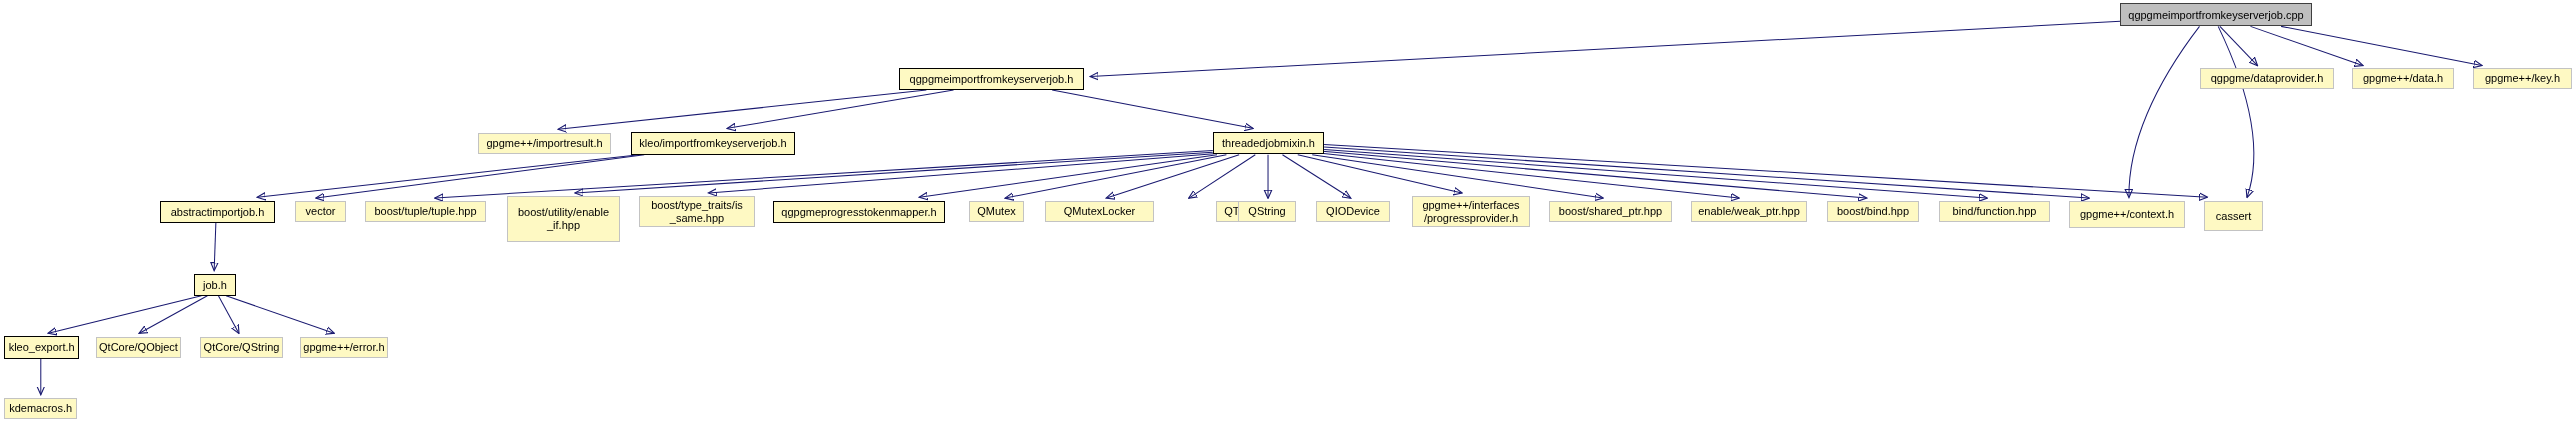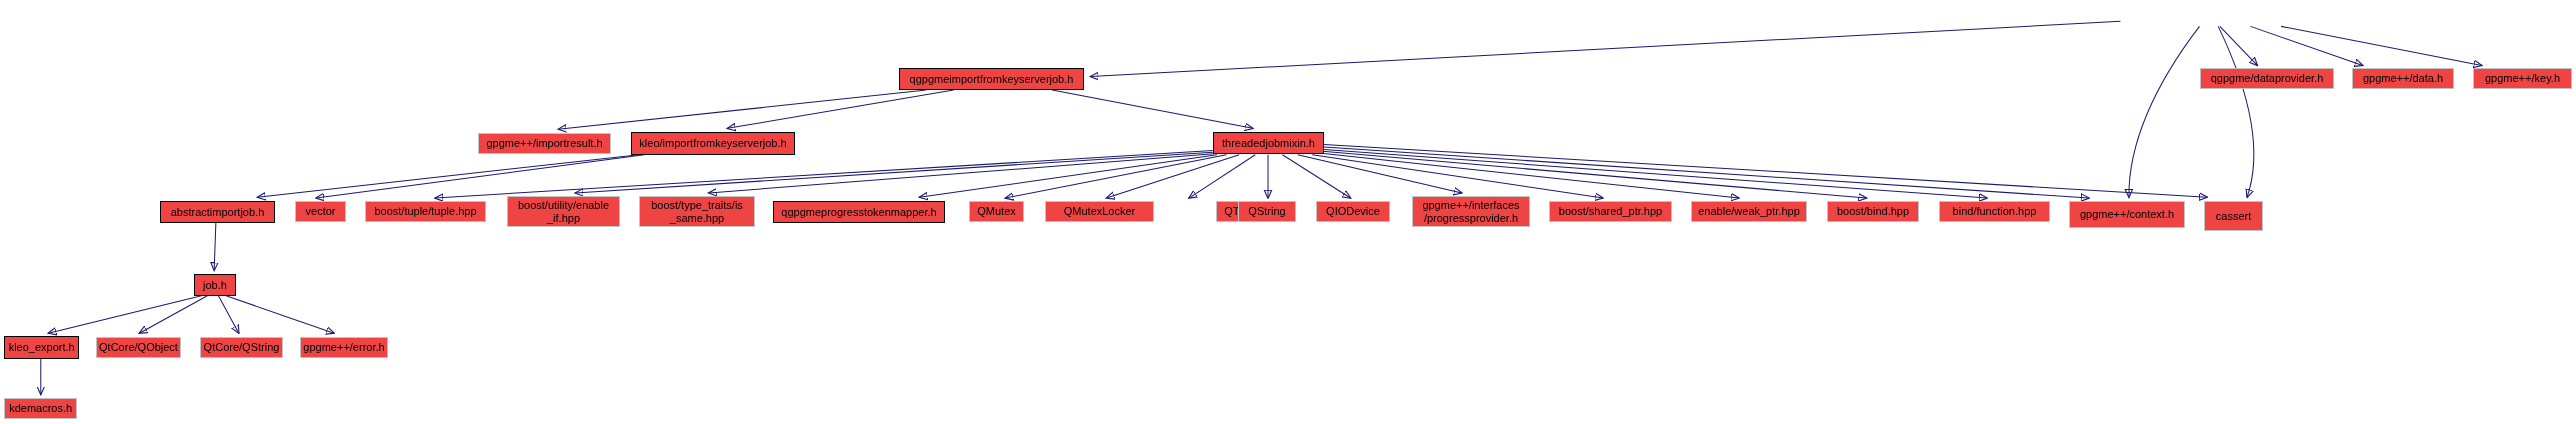--- a/index.html
+++ b/index.html
@@ -12,21 +12,21 @@
     overflow:hidden;
   }
   .edges{position:absolute;left:0;top:0;width:2576px;height:425px;}
   .edges path{fill:none;stroke:#191970;stroke-width:1.2;}
   .node{
     position:absolute;
     display:flex;
     align-items:center;
     justify-content:center;
     text-align:center;
-    background:#ef4444;
+    background:#fef9c3;
     color:#000000;
     font-size:11px;
     line-height:12.7px;
     white-space:pre-line;
     box-sizing:border-box;
   }
   .node.ext{border:0.8px solid #c3c3c3;}
   .node.doc{border:0.8px solid #000000;}
   .node.root{border:1.7px solid #3f3f3f;background:#bfbfbf;}
 </style>
@@ -69,34 +69,35 @@
     <path d="M1558,173 L2458,233" marker-end="url(#arr)"></path>
     <path d="M1558,170 L2597,232" marker-end="url(#arr)"></path>
     <path d="M254,262 L252,318" marker-end="url(#arr)"></path>
     <path d="M237,348 L57,392" marker-end="url(#arr)"></path>
     <path d="M244,348 L164,392" marker-end="url(#arr)"></path>
     <path d="M257,348 L281,392" marker-end="url(#arr)"></path>
     <path d="M266,348 L393,392" marker-end="url(#arr)"></path>
     <path d="M48,422 L48,464" marker-end="url(#arr)"></path>
   </svg>
 
+  <div class="node root" style="left:2120px;top:3.4px;width:192px;height:23px">qgpgmeimportfromkeyserverjob.cpp</div>
 
   <div class="node doc" style="left:899px;top:68px;width:185px;height:22px">qgpgmeimportfromkeyserverjob.h</div>
   <div class="node ext" style="left:2200px;top:68px;width:134px;height:21px">qgpgme/dataprovider.h</div>
   <div class="node ext" style="left:2352px;top:68px;width:102px;height:21px">gpgme++/data.h</div>
   <div class="node ext" style="left:2473px;top:68px;width:99px;height:21px">gpgme++/key.h</div>
 
   <div class="node ext" style="left:478px;top:133px;width:133px;height:21px">gpgme++/importresult.h</div>
   <div class="node doc" style="left:631px;top:132px;width:164px;height:23px">kleo/importfromkeyserverjob.h</div>
   <div class="node doc" style="left:1213px;top:132px;width:111px;height:22px">threadedjobmixin.h</div>
 
   <div class="node doc" style="left:160px;top:201px;width:115px;height:22px">abstractimportjob.h</div>
   <div class="node ext" style="left:295px;top:201px;width:51px;height:21px">vector</div>
   <div class="node ext" style="left:365px;top:201px;width:121px;height:21px">boost/tuple/tuple.hpp</div>
-  <div class="node ext" style="left:507px;top:196px;width:113px;height:31px">boost/utility/enable
+  <div class="node ext" style="left:507px;top:196px;width:113px;height:46px">boost/utility/enable
 _if.hpp</div>
   <div class="node ext" style="left:639px;top:196px;width:116px;height:31px">boost/type_traits/is
 _same.hpp</div>
   <div class="node doc" style="left:773px;top:201px;width:172px;height:22px">qgpgmeprogresstokenmapper.h</div>
   <div class="node ext" style="left:969px;top:201px;width:55px;height:21px">QMutex</div>
   <div class="node ext" style="left:1045px;top:201px;width:109px;height:21px">QMutexLocker</div>
   <div class="node ext" style="left:1216px;top:201px;width:60px;height:21px">QThread</div>
   <div class="node ext" style="left:1238px;top:201px;width:58px;height:21px">QString</div>
   <div class="node ext" style="left:1316px;top:201px;width:74px;height:21px">QIODevice</div>
   <div class="node ext" style="left:1412px;top:196px;width:118px;height:31px">gpgme++/interfaces

